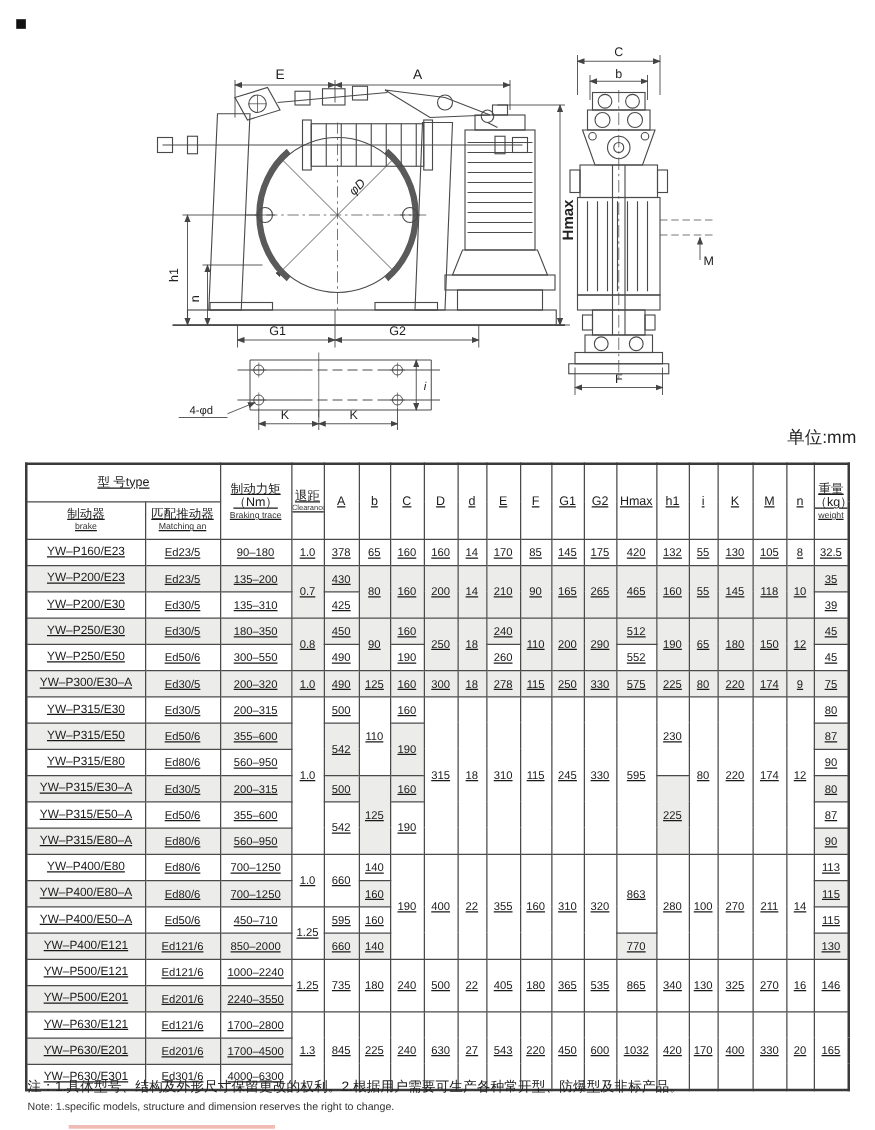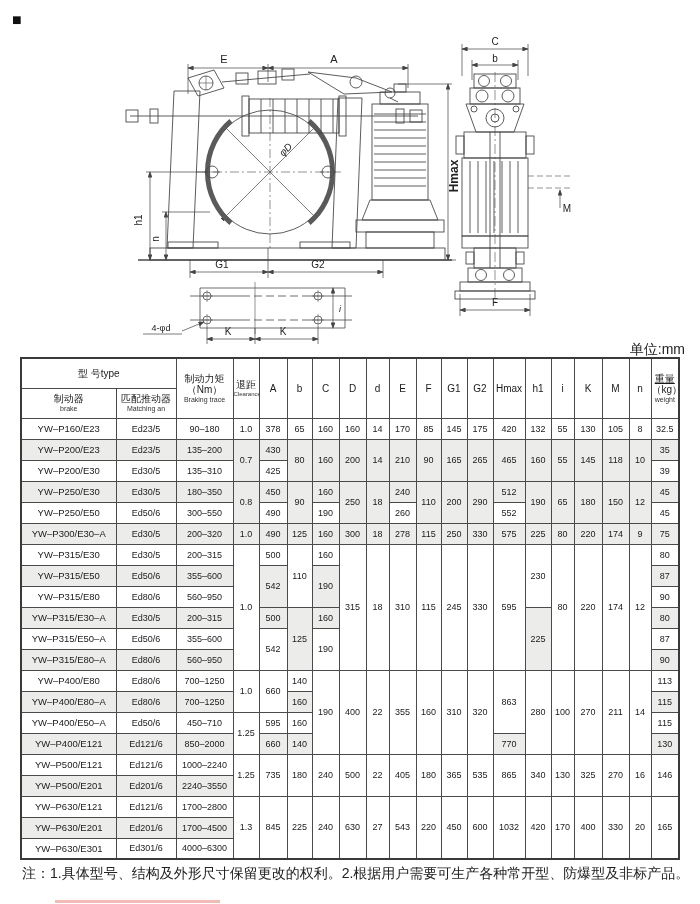--- a/index.html
+++ b/index.html
@@ -5,37 +5,37 @@
   html,body{margin:0;padding:0;background:#fff;}
   .page{position:relative;width:700px;height:904px;background:#fff;overflow:hidden;
         font-family:"Liberation Sans","DejaVu Sans",sans-serif;color:#1a1a1a;}
   .title-row{position:absolute;top:12px;left:12px;display:flex;align-items:baseline;gap:8px;}
   .marker{font-size:16px;color:#111;line-height:1;}
   .title-cn{font-size:17px;font-weight:bold;color:#111;letter-spacing:1px;}
   .title-en{font-size:11px;font-weight:bold;color:#111;}
   svg{display:block;}
   .drawing{position:absolute;top:36px;left:0;}
   .unit{position:absolute;top:341px;right:15px;font-size:14px;color:#222;}
-  table.params{position:absolute;top:357px;left:20px;width:660px;border-collapse:collapse;
-        table-layout:fixed;font-size:9px;color:#1a1a1a;}
+  table.params{position:absolute;top:370px;left:20px;width:660px;border-collapse:collapse;
+        table-layout:fixed;font-size:9px;color:#1a1a1a;text-decoration:underline;}
   table.params th,table.params td{border:1px solid #4a4a4a;text-align:center;vertical-align:middle;
         padding:0;background:#fff;overflow:hidden;}
   table.params{border:2px solid #3a3a3a;}
   thead tr{height:30px;}
   tbody tr{height:21px;}
   tbody tr.shade td{background:#ececea;}
   th{font-weight:normal;}
   .hdr-cn{font-size:10px;display:block;line-height:1.15;}
   .hdr-sub{font-size:7px;color:#333;display:block;line-height:1.1;}
   .hdr-tiny{font-size:6px;color:#333;display:block;line-height:1.1;}
   th.dim{font-size:10px;margin-top:31px;}
   td.model{font-size:9.5px;}
   .u{text-decoration:underline;}
   .notes{position:absolute;top:863px;left:22px;line-height:1.45;}
-  .note-cn{font-size:14px;color:#222;}
+  .note-cn{font-size:11px;color:#222;}
   .note-en{font-size:8.5px;color:#333;}
   .note-en2{font-size:8.5px;color:#333;padding-left:26px;}
   .pink-line{position:absolute;left:55px;top:900px;width:165px;height:3px;background:#f2bcb6;}
 </style>
 </head>
 <body>
 
 <div class="page">
 
   <div class="title-row">
@@ -594,16 +594,17 @@
         <tr>
           <td class="model">YW–P630/E301</td>
           <td>Ed301/6</td>
           <td>4000–6300</td>
         </tr>
       </tbody>
   </table>
 
   <div class="notes">
     <div class="note-cn">注：1.具体型号、结构及外形尺寸保留更改的权利。2.根据用户需要可生产各种常开型、防爆型及非标产品。</div>
+    <div class="note-en">Note: 1.specific models, structure and dimension reserves the right to change.</div>
   </div>
 
   <div class="pink-line"></div>
 </div>
 
 </body></html>

